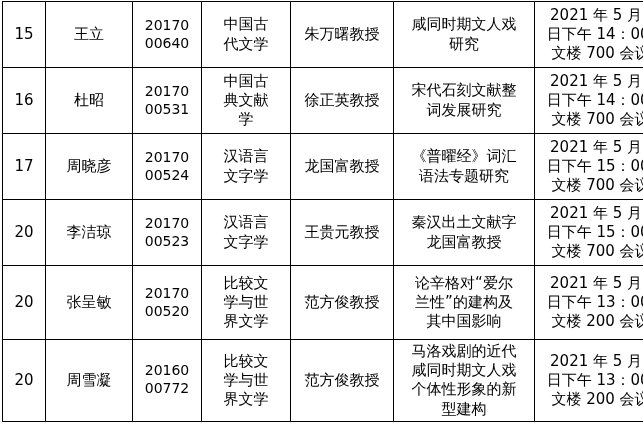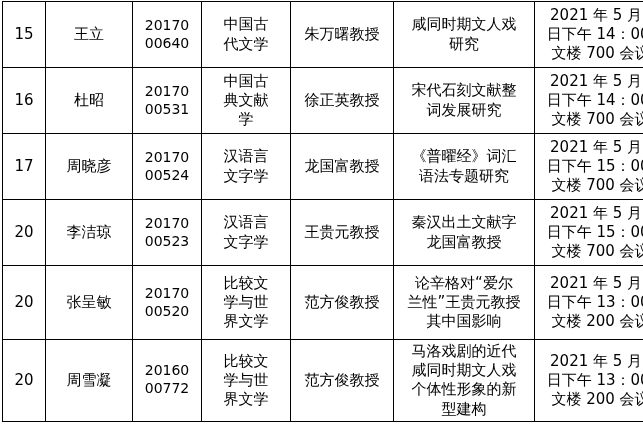--- a/index.html
+++ b/index.html
@@ -155,21 +155,21 @@
           <div>00520</div>
         </td>
         <td class="c-major">
           <div>比较文</div>
           <div>学与世</div>
           <div>界文学</div>
         </td>
         <td class="c-adviser">范方俊教授</td>
         <td class="c-title">
           <div>论辛格对“爱尔</div>
-          <div>兰性”王贵元教授</div>
+          <div>兰性”的建构及</div>
           <div>其中国影响</div>
         </td>
         <td class="c-time">
           <div>2021 年 5 月 20</div>
           <div>日下午 13：00 人</div>
           <div>文楼 200 会议室</div>
         </td>
       </tr>
 
       <tr class="row-h6">

